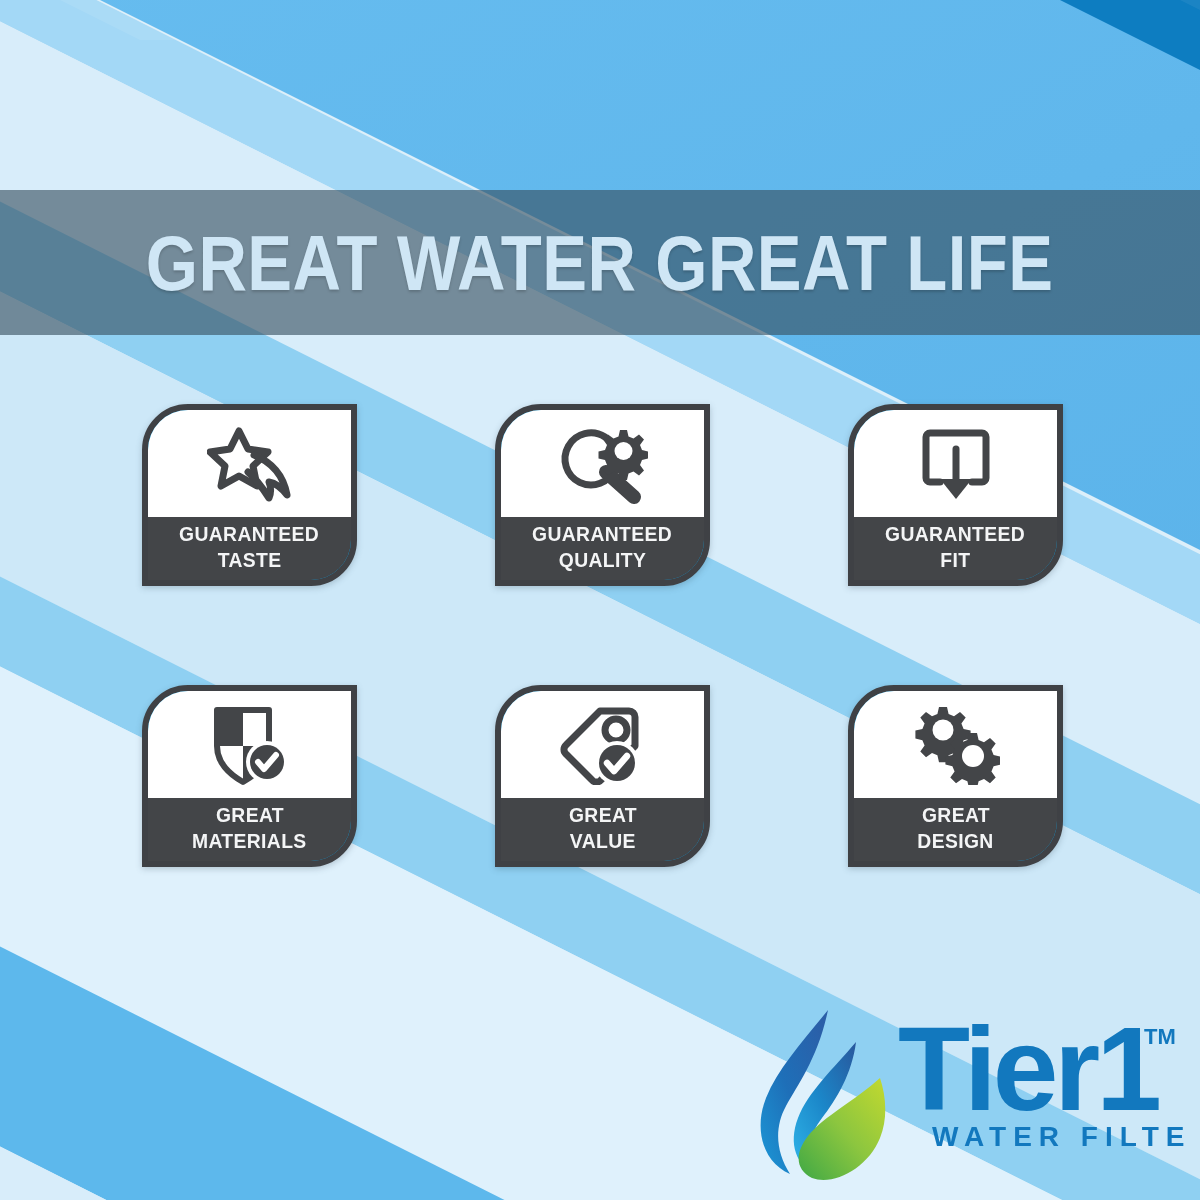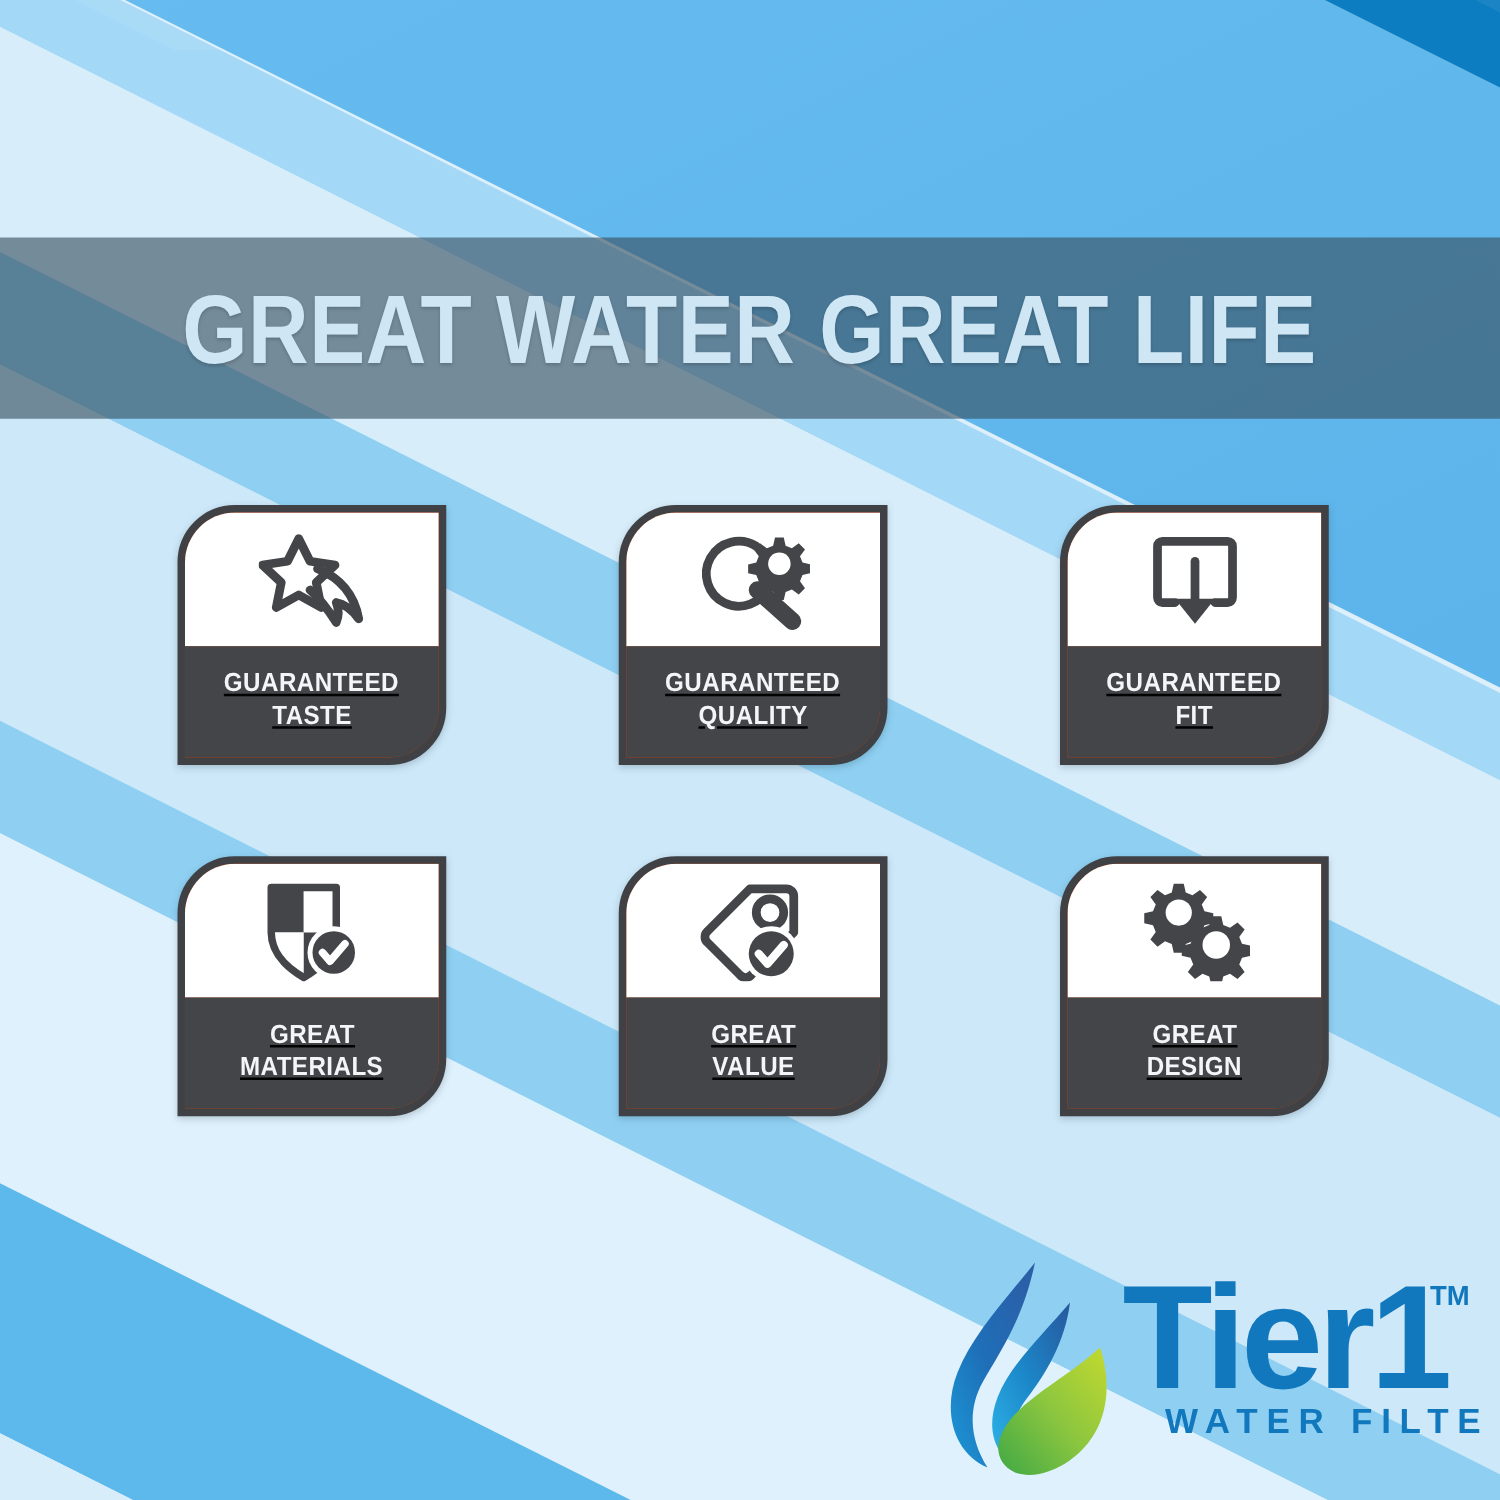--- a/index.html
+++ b/index.html
@@ -61,30 +61,29 @@
     display: grid;
     grid-template-columns: repeat(3, 215px);
     grid-template-rows: repeat(2, 215px);
     column-gap: 138px;
     row-gap: 66px;
   }
 
   .card {
     position: relative;
     width: 215px;
-    height: 208px;
+    height: 182px;
     box-sizing: border-box;
-    background: #c2410c;
+    background: #0ea5e9;
     border: 6px solid #3F4145;
     border-radius: 46px 0 46px 0;
     overflow: hidden;
     display: flex;
     flex-direction: column;
     filter: drop-shadow(0 2px 3px rgba(20,40,60,0.22));
-    text-decoration: underline;
   }
   .card-icon {
     flex: 0 0 107px;
     height: 107px;
     background: #FFFFFF;
     display: flex;
     align-items: center;
     justify-content: center;
   }
   .card-icon svg { display: block; }

